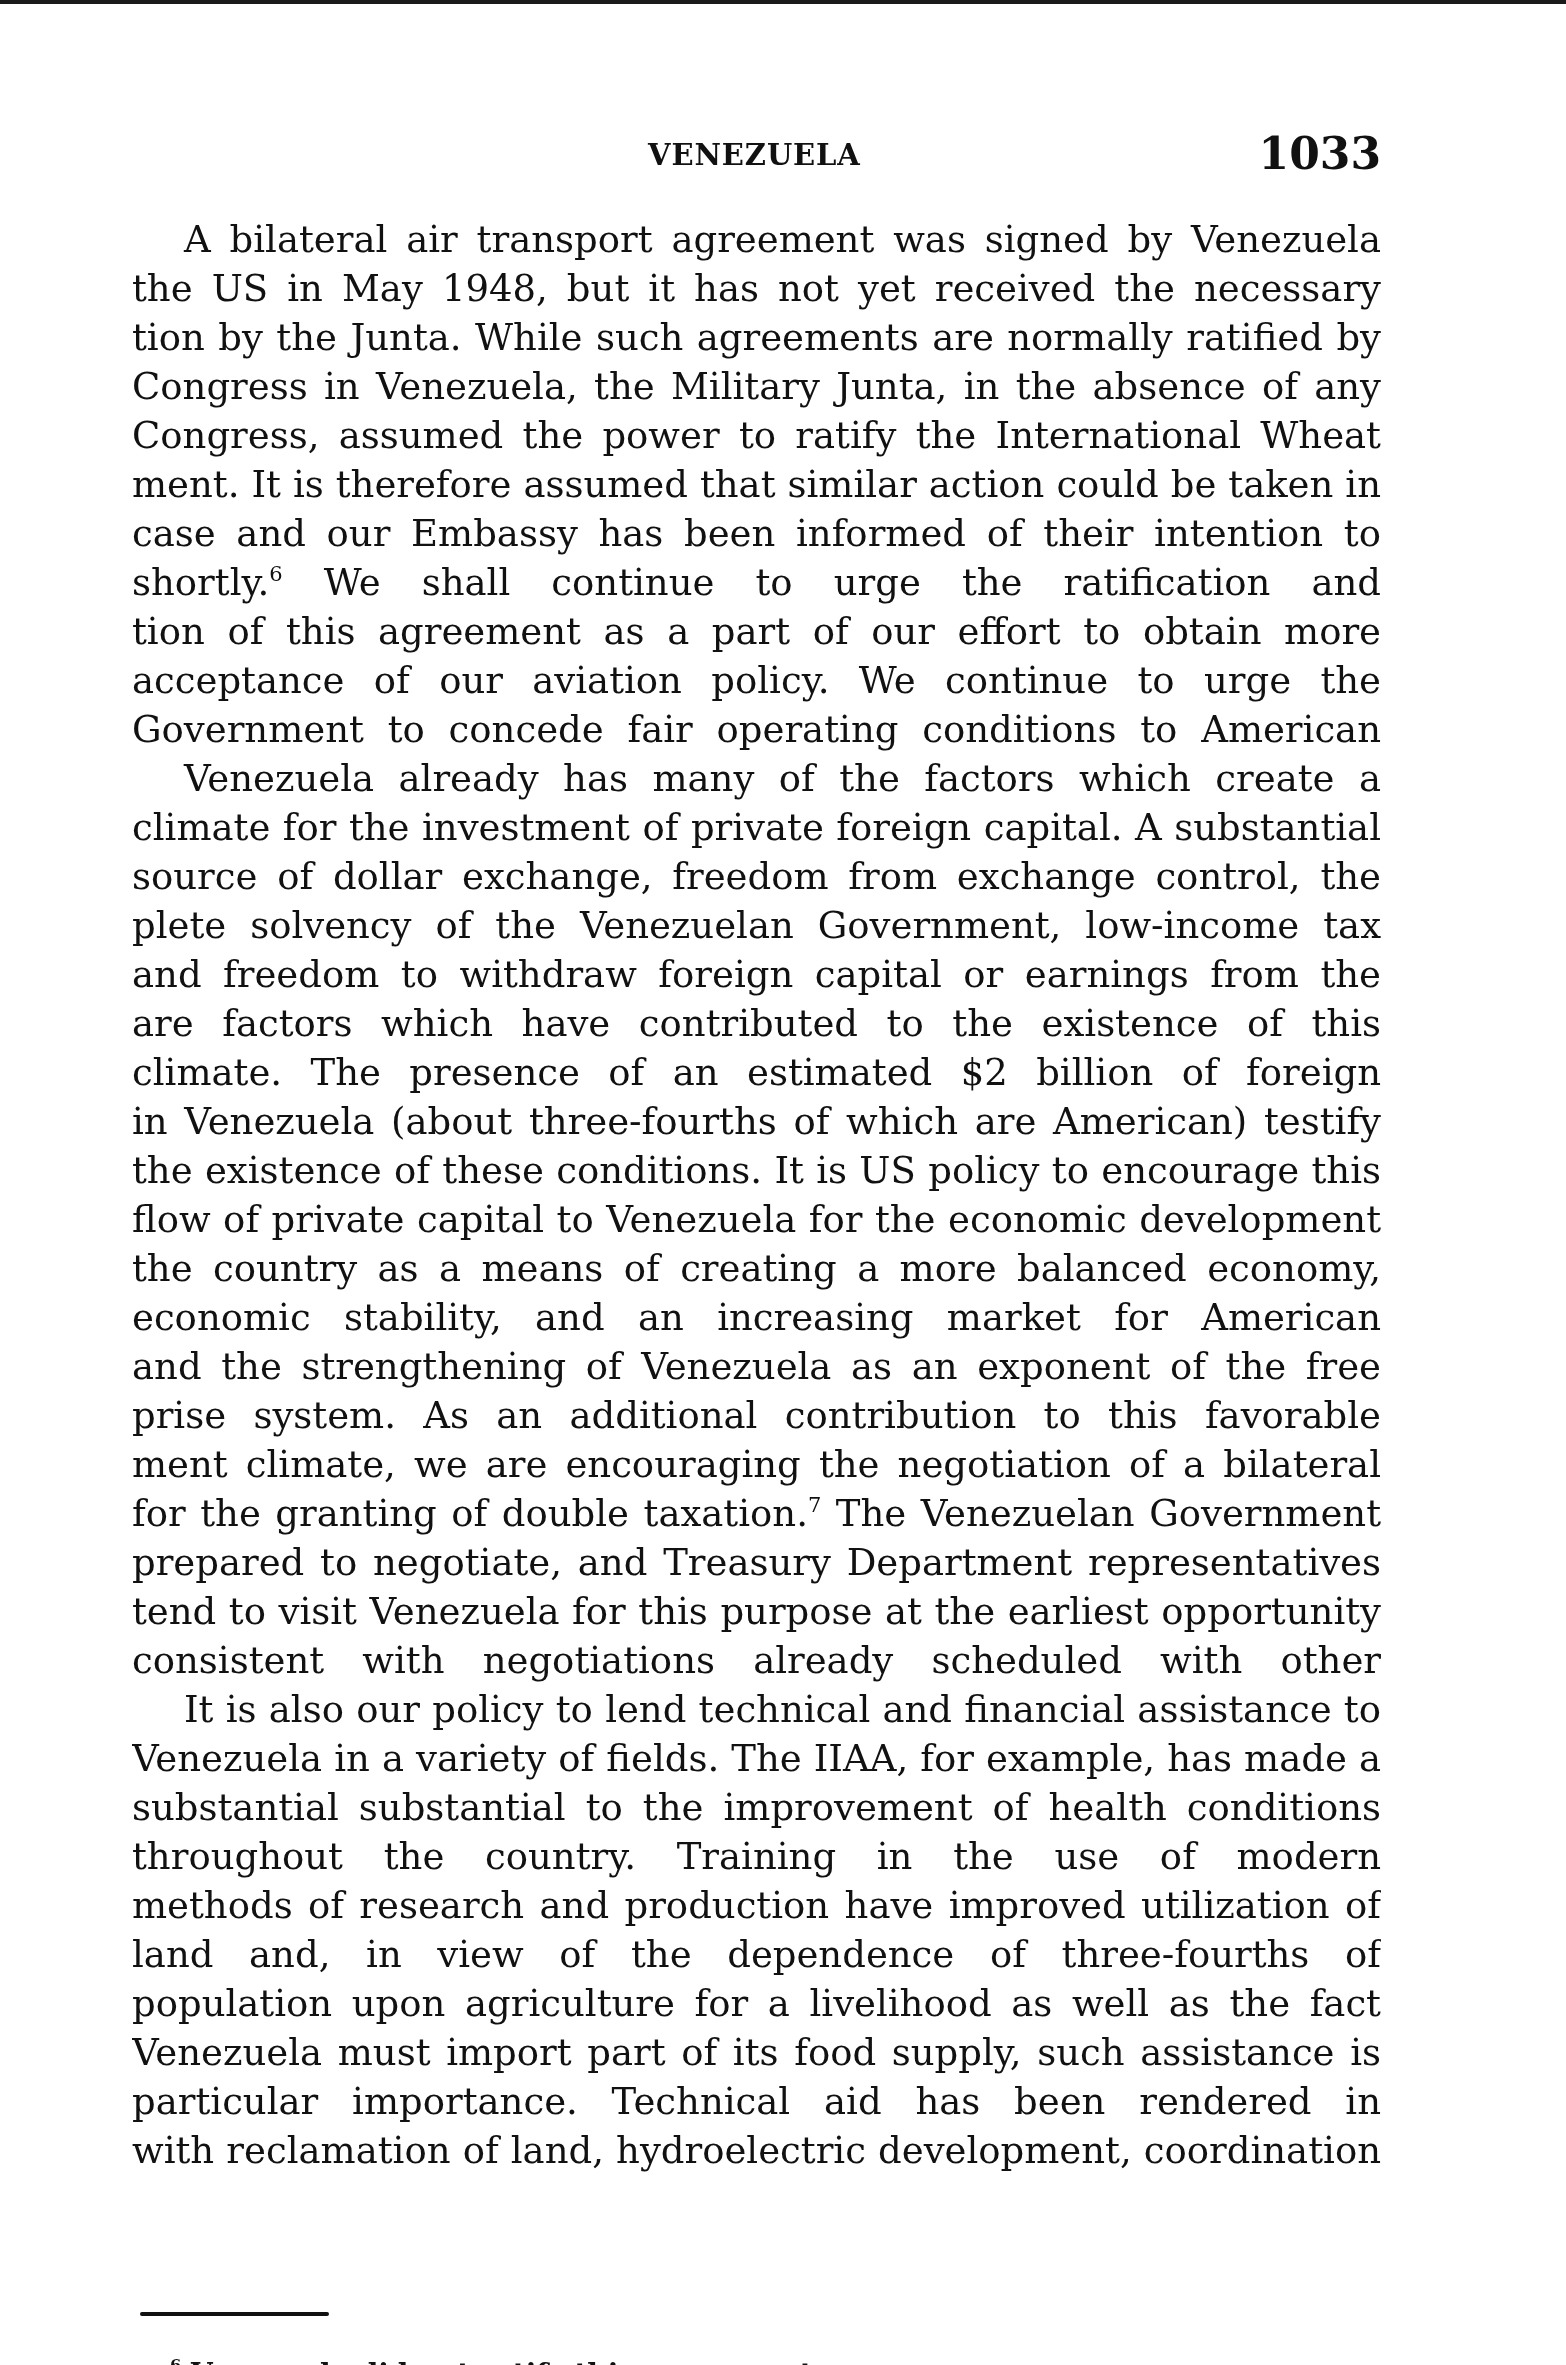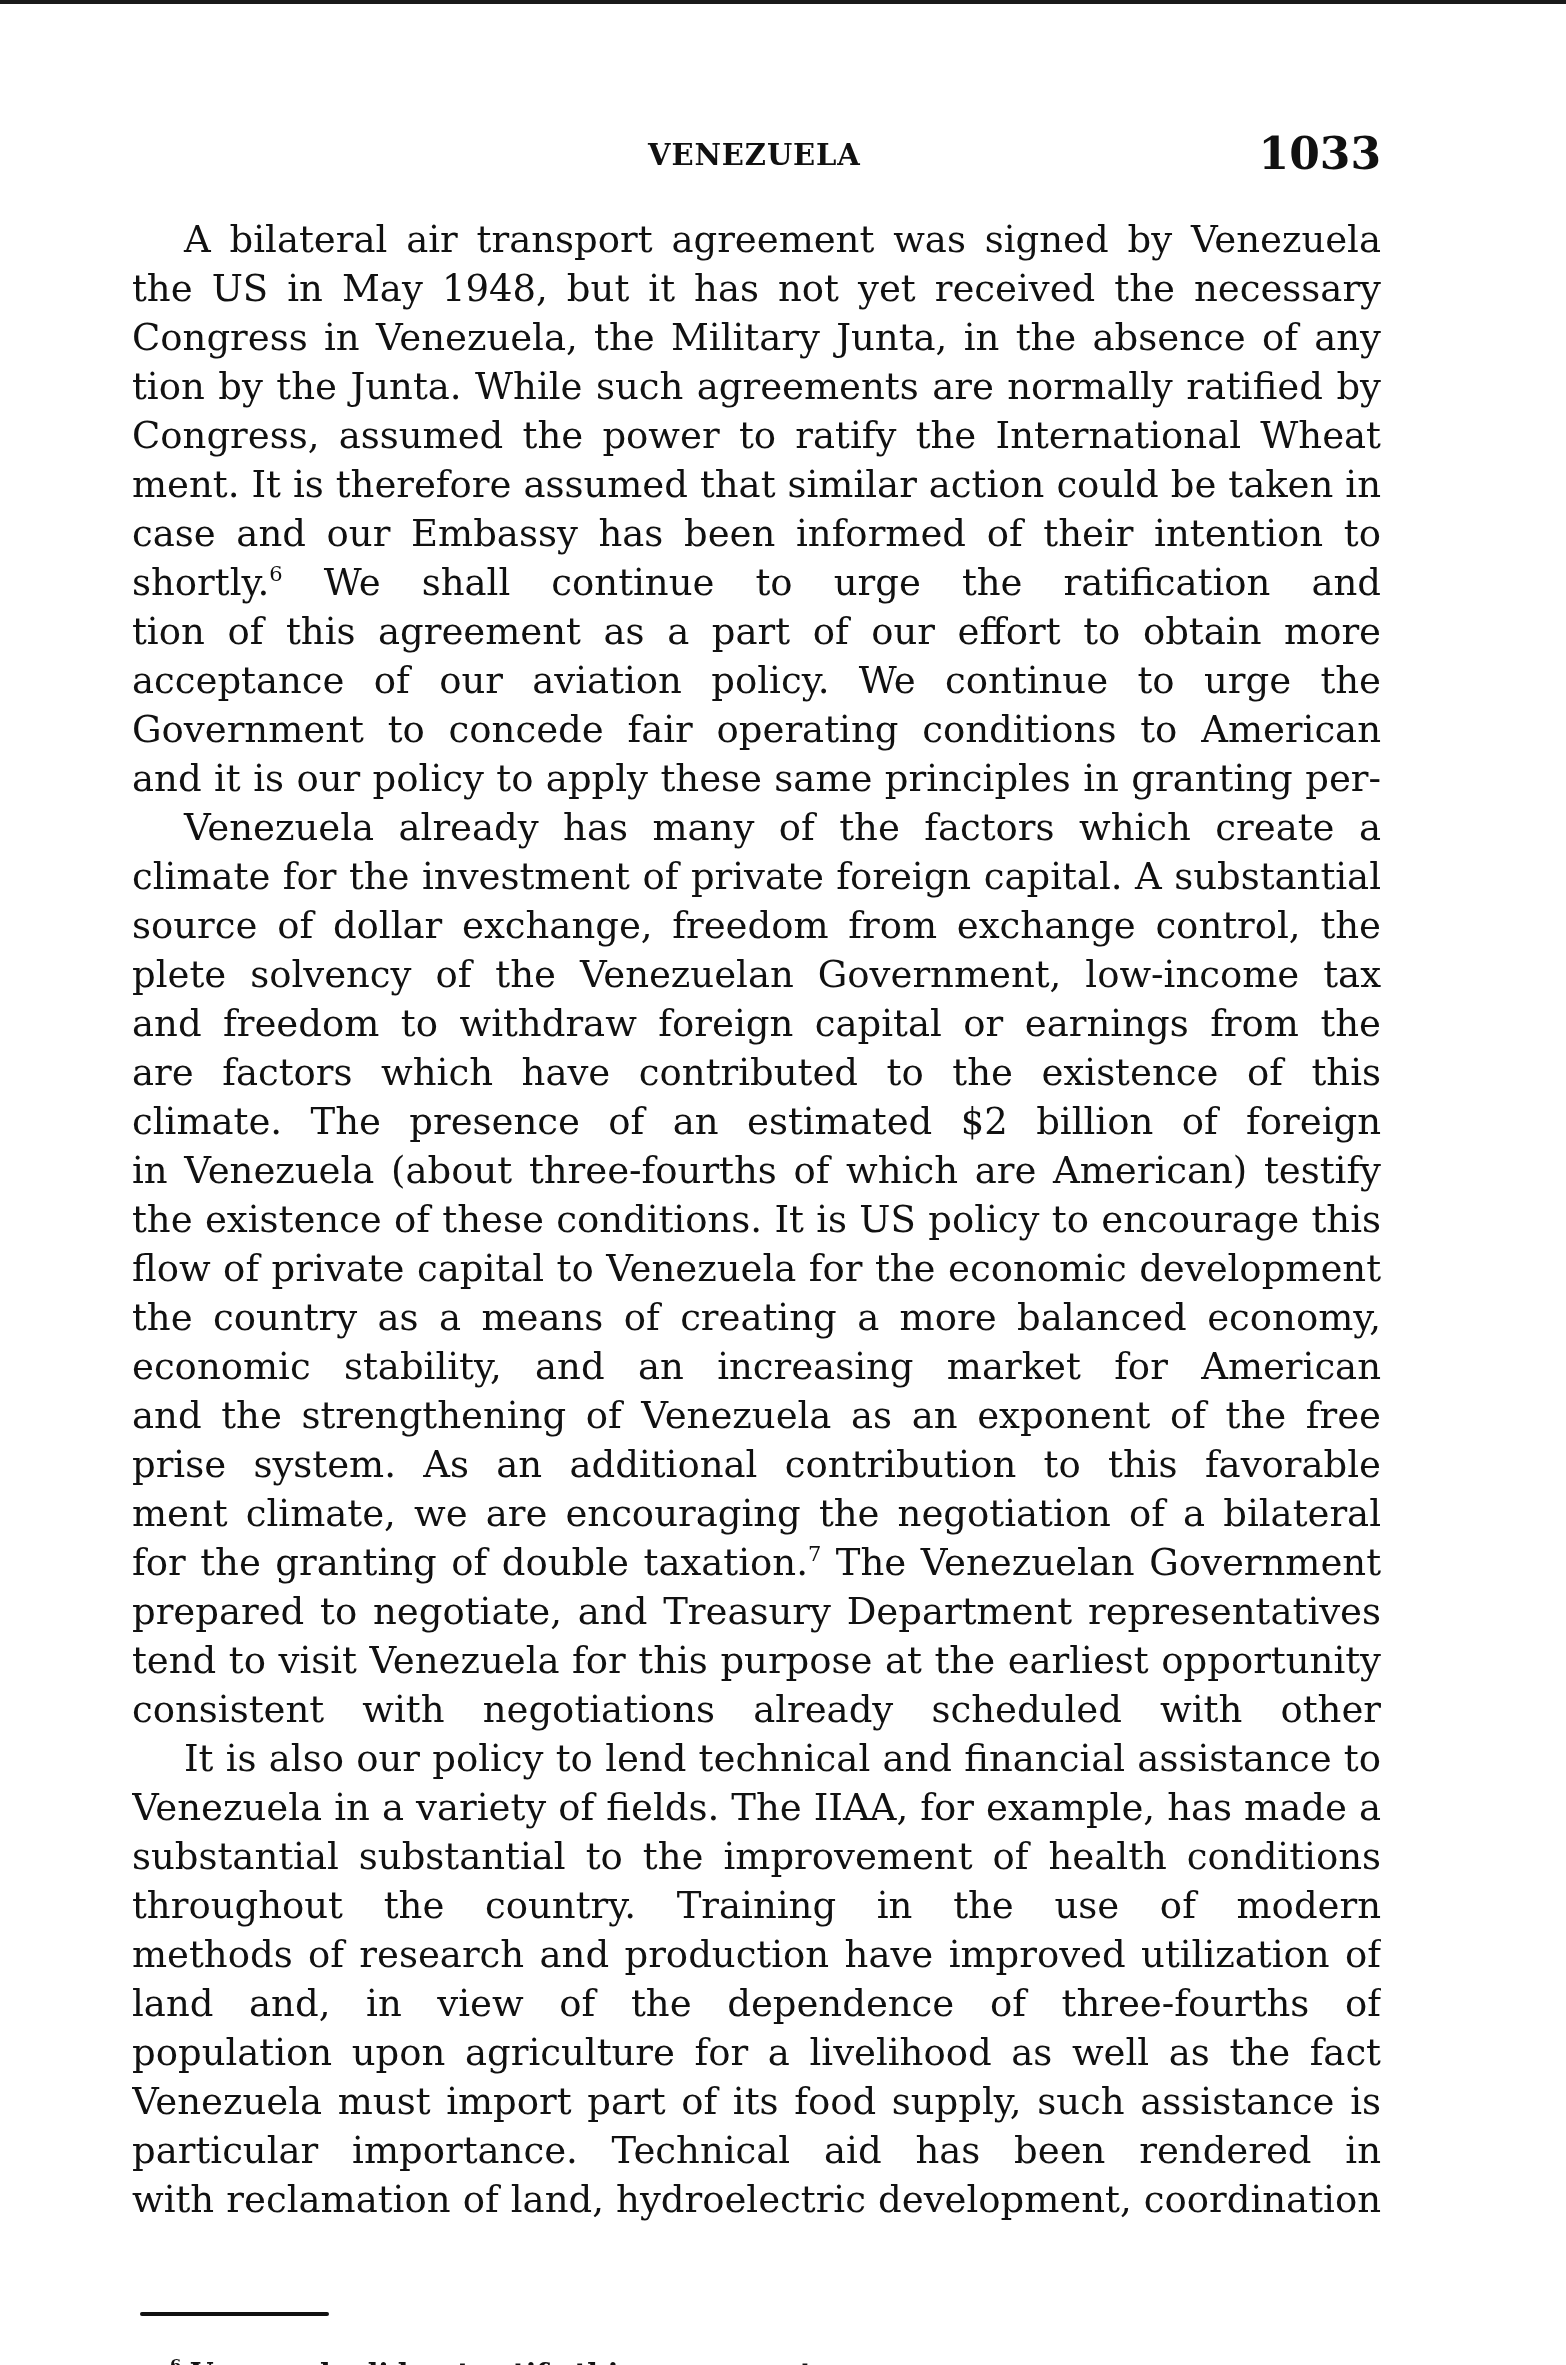--- a/index.html
+++ b/index.html
@@ -27,30 +27,29 @@
 
 <div class="header">
   <div class="running-head">VENEZUELA</div>
   <div class="page-number">1033</div>
 </div>
 
 <div class="body-text">
 
   <div class="line indent">A bilateral air transport agreement was signed by Venezuela and</div>
   <div class="line">the US in May 1948, but it has not yet received the necessary ratifica-</div>
+  <div class="line">tion by the Junta. While such agreements are normally ratified by</div>
   <div class="line">Congress in Venezuela, the Military Junta, in the absence of any</div>
-  <div class="line">tion by the Junta. While such agreements are normally ratified by</div>
   <div class="line">Congress, assumed the power to ratify the International Wheat Agree-</div>
   <div class="line">ment. It is therefore assumed that similar action could be taken in this</div>
   <div class="line">case and our Embassy has been informed of their intention to ratify</div>
   <div class="line"><span>shortly.</span><sup>6</sup><span> We shall continue to urge the ratification and implementa-</span></div>
   <div class="line">tion of this agreement as a part of our effort to obtain more general</div>
   <div class="line">acceptance of our aviation policy. We continue to urge the Venezuelan</div>
   <div class="line">Government to concede fair operating conditions to American airlines</div>
-  <div class="line">and it is our policy to apply these same principles in granting per-</div>
 
   <div class="line indent">Venezuela already has many of the factors which create a favorable</div>
   <div class="line">climate for the investment of private foreign capital. A substantial</div>
   <div class="line">source of dollar exchange, freedom from exchange control, the com-</div>
   <div class="line">plete solvency of the Venezuelan Government, low-income tax rates,</div>
   <div class="line">and freedom to withdraw foreign capital or earnings from the country</div>
   <div class="line">are factors which have contributed to the existence of this favorable</div>
   <div class="line">climate. The presence of an estimated $2 billion of foreign investments</div>
   <div class="line">in Venezuela (about three-fourths of which are American) testify to</div>
   <div class="line">the existence of these conditions. It is US policy to encourage this</div>

